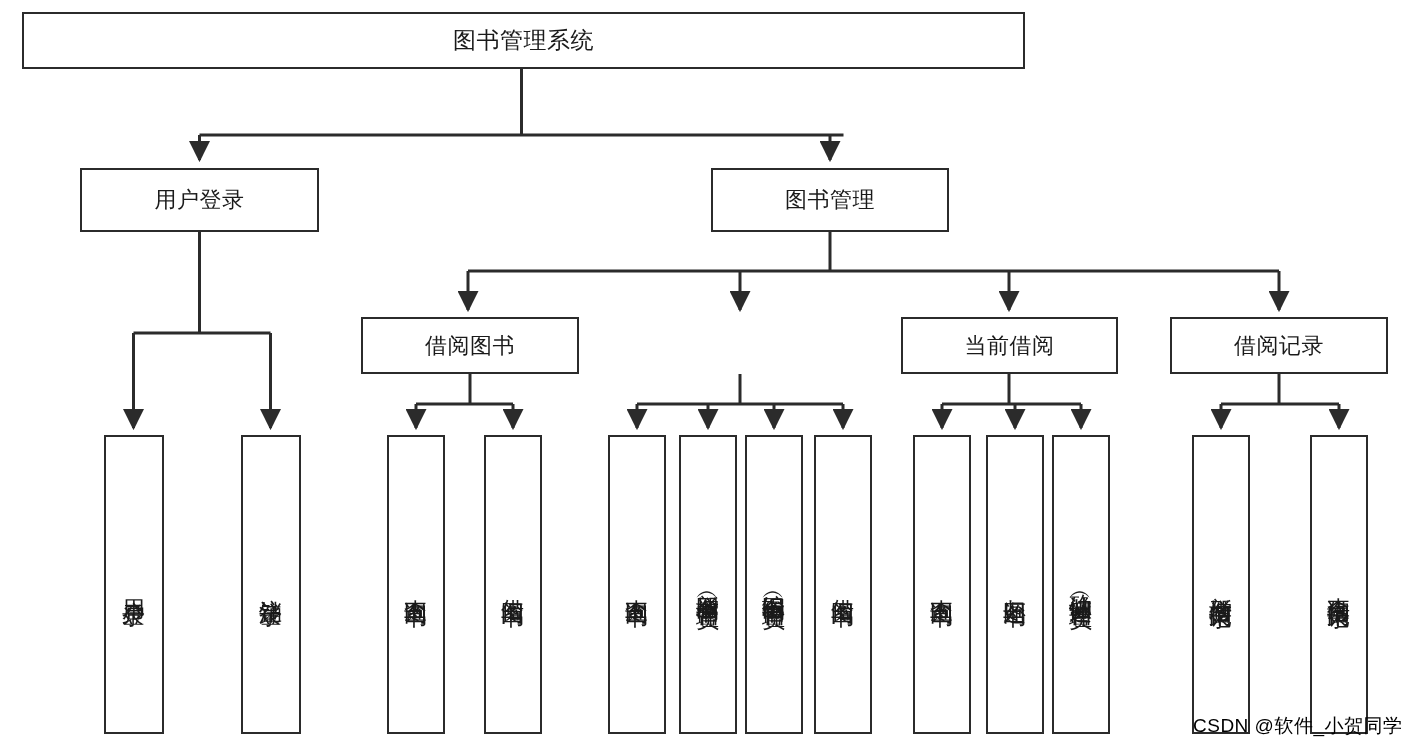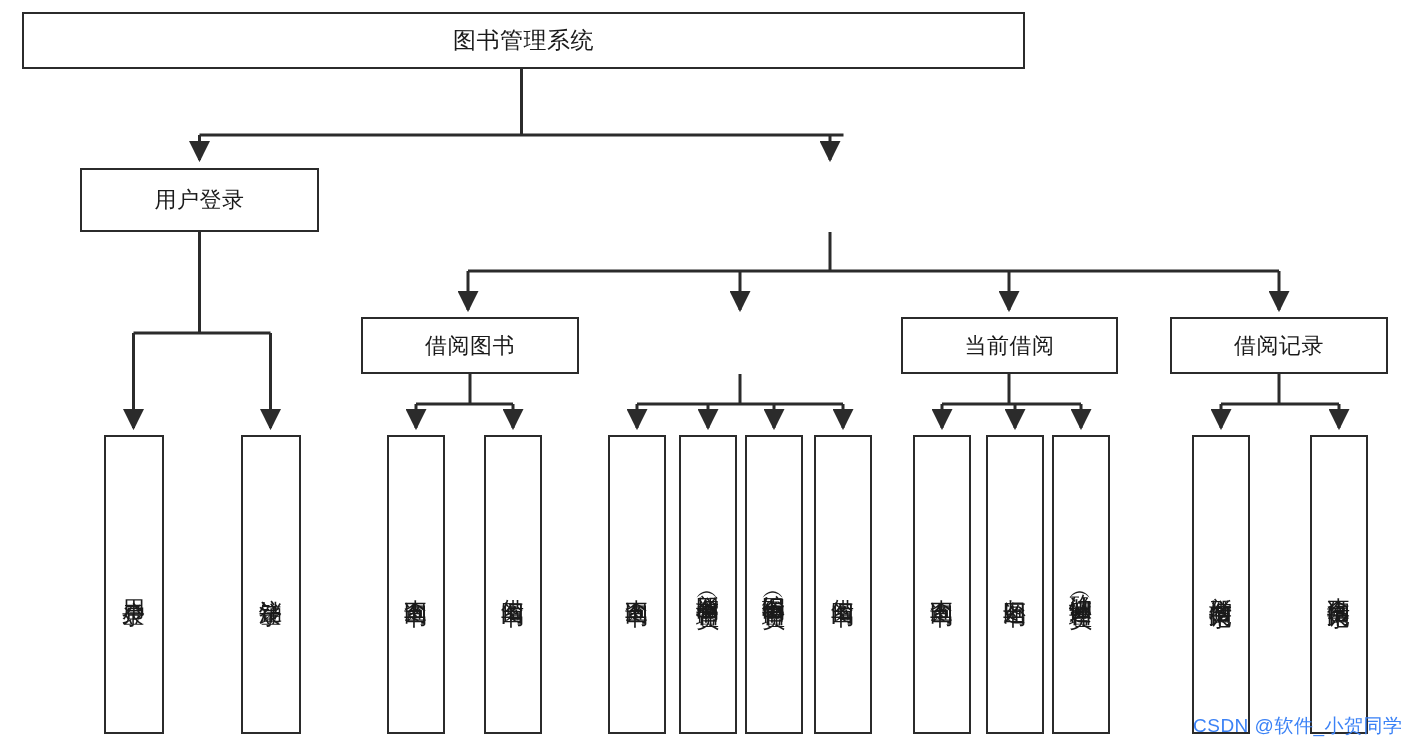--- a/index.html
+++ b/index.html
@@ -54,21 +54,21 @@
     text-orientation: upright;
     font-size: 23px;
     line-height: 1.22;
     letter-spacing: 2px;
     white-space: nowrap;
   }
   .node.root .label { font-size: 23px; }
   .watermark {
     position: absolute;
     font-size: 19px;
-    color: #3b82f6;
+    color: #000000;
     white-space: nowrap;
     letter-spacing: 0.5px;
   }
 </style>
 </head>
 <body>
 
 <div id="canvas">
 
   <svg class="connectors" viewBox="0 0 1405 747">
@@ -121,20 +121,23 @@
     </g>
   </svg>
 
   <div class="node horizontal root" style="left:16px; top:12px; width:1003px; height:57px;margin-left:6px;">
     <span class="label">图书管理系统</span>
   </div>
 
   <div class="node horizontal" style="left:80px; top:168px; width:239px; height:64px;">
     <span class="label">用户登录</span>
   </div>
+  <div class="node horizontal" style="left:711px; top:168px; width:238px; height:64px;">
+    <span class="label">图书管理</span>
+  </div>
 
   <div class="node horizontal" style="left:361px; top:317px; width:218px; height:57px;">
     <span class="label">借阅图书</span>
   </div>
   <div class="node horizontal" style="left:1170px; top:317px; width:218px; height:57px;">
     <span class="label">借阅记录</span>
   </div>
   <div class="node horizontal" style="left:901px; top:317px; width:217px; height:57px;">
     <span class="label">当前借阅</span>
   </div>

